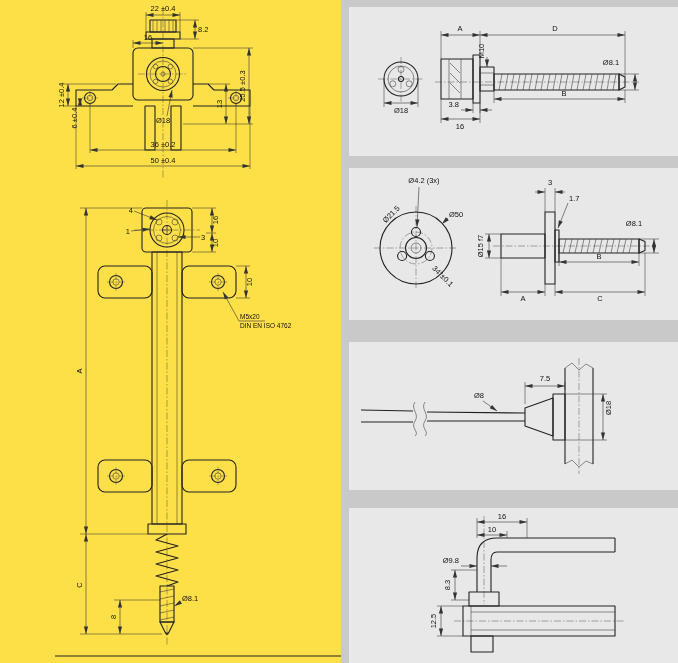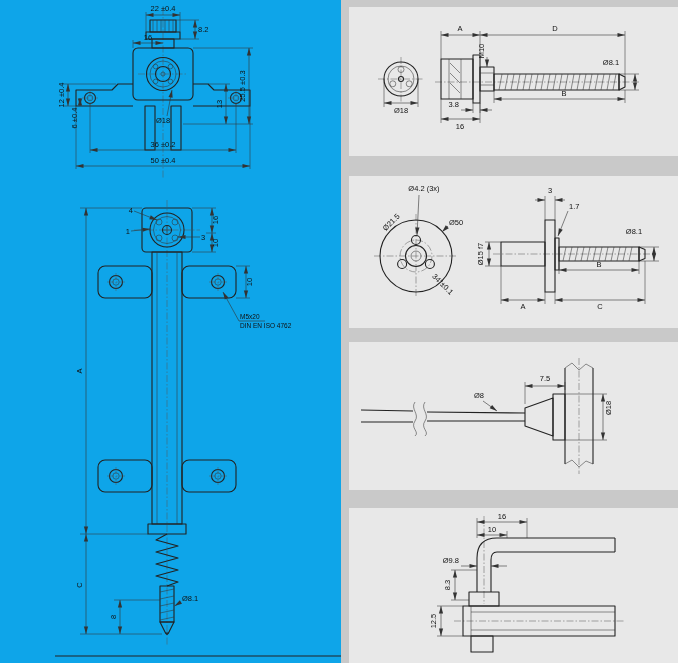--- a/index.html
+++ b/index.html
@@ -1,21 +1,21 @@
 <!DOCTYPE html>
 <html><head>
 <meta charset="utf-8">
 <style>
   html,body { margin:0; padding:0; background:#c9c9c9; }
   .page { position:relative; width:678px; height:663px; background:#c9c9c9; overflow:hidden;
           font-family:"Liberation Sans", sans-serif; }
-  .sheet { position:absolute; left:0; top:0; width:341px; height:663px; background:#0ea5e9; }
+  .sheet { position:absolute; left:0; top:0; width:341px; height:663px; background:#fde047; }
   .panel { position:absolute; left:349px; width:329px; background:#e8e8e8; }
   .p1 { top:7px;   height:149px; }
-  .p2 { top:176px; height:152px; }
+  .p2 { top:168px; height:152px; }
   .p3 { top:342px; height:148px; }
   .p4 { top:508px; height:155px; }
   svg { display:block; width:100%; height:100%; }
   .ln   { fill:none; stroke:#222; stroke-width:1.1; stroke-linejoin:round; }
   .thin { fill:none; stroke:#333; stroke-width:0.55; }
   .cl   { fill:none; stroke:#555; stroke-width:0.5; stroke-dasharray:7 2 1.5 2; }
   .dim  { fill:none; stroke:#333; stroke-width:0.6; }
   text  { font-family:"Liberation Sans", sans-serif; font-size:7.5px; fill:#111; }
   .ts   { font-size:6.5px; }
 </style>

